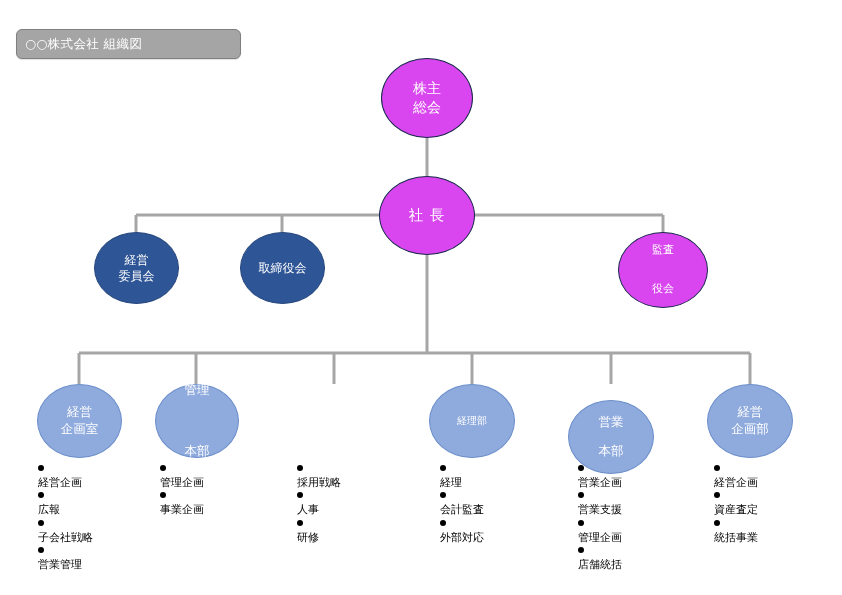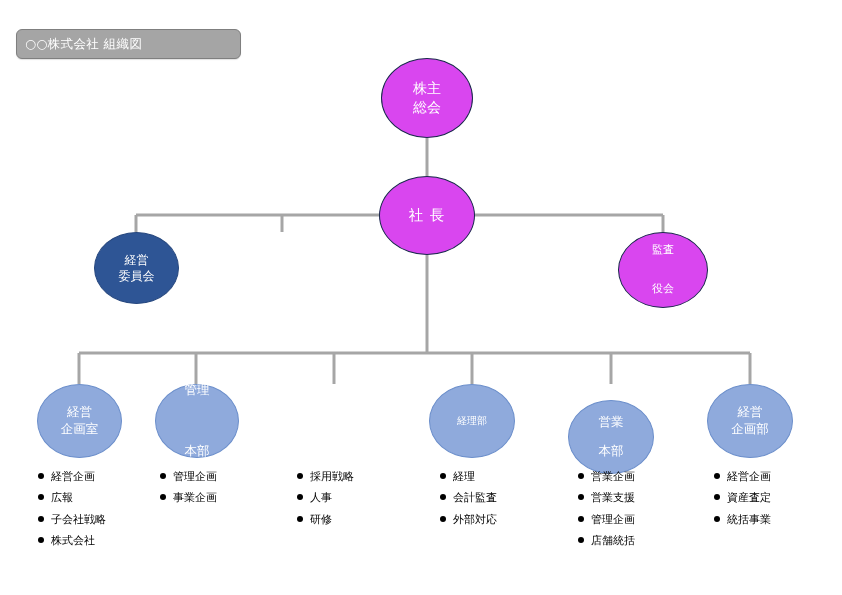--- a/index.html
+++ b/index.html
@@ -50,21 +50,21 @@
 
   
   .bullets{
     position:absolute;
     z-index:3;
     font-size:11px;
     color:#000000;
     line-height:1.95;
     white-space:nowrap;
   }
-  .bullets .li{display:flex;align-items:center;}
+  .bullets .li{display:flex;align-items:flex-start;flex-direction:column;}
   .bullets .dot{
     display:inline-block;
     width:6px;height:6px;border-radius:50%;
     background:#000;margin-right:7px;flex:0 0 auto;
     position:relative;top:-1px;
   }
 </style>
 </head>
 <body>
 
@@ -106,20 +106,23 @@
 
   <div class="node navy" style="left:379px;top:176px;width:96px;height:79px;font-size:14.5px;letter-spacing:1px;">
     <span class="ln">社 長</span>
   </div>
 
   <div class="node mid" style="left:94px;top:232px;width:85px;height:72px;font-size:12px;">
     <span class="ln">経営</span>
     <span class="ln">委員会</span>
   </div>
 
+  <div class="node mid" style="left:240px;top:232px;width:85px;height:72px;font-size:12px;">
+    <span class="ln">取締役会</span>
+  </div>
 
   <div class="node navy" style="left:618px;top:232px;width:90px;height:76px;font-size:11px;gap:24px;">
     <span class="ln">監査</span>
     <span class="ln">役会</span>
   </div>
 
   <div class="node light" style="left:37px;top:384px;width:85px;height:74px;font-size:12.5px;">
     <span class="ln">経営</span>
     <span class="ln">企画室</span>
   </div>
@@ -152,21 +155,21 @@
       <div class="li">
         <span class="dot"></span>
         <span>広報</span>
       </div>
       <div class="li">
         <span class="dot"></span>
         <span>子会社戦略</span>
       </div>
       <div class="li">
         <span class="dot"></span>
-        <span>株式会社</span>
+        <span>営業管理</span>
       </div>
     </div>
 
   <div class="bullets" style="left:160px;top:466px;">
       <div class="li">
         <span class="dot"></span>
         <span>管理企画</span>
       </div>
       <div class="li">
         <span class="dot"></span>

